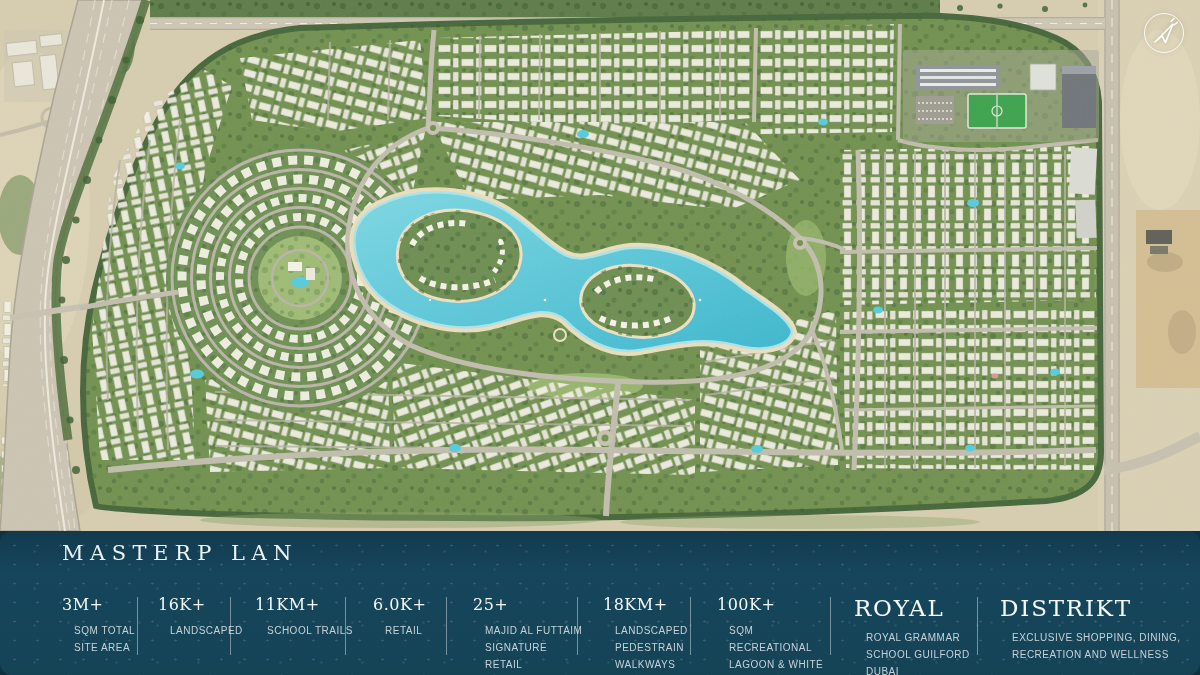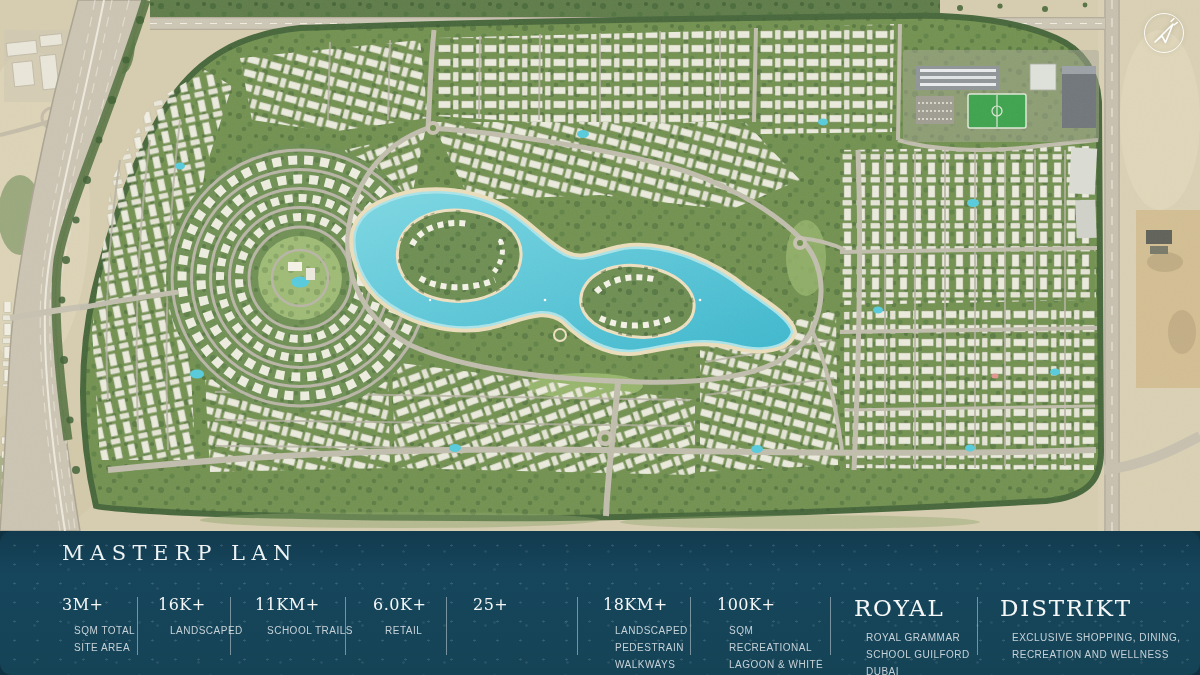--- a/index.html
+++ b/index.html
@@ -340,20 +340,21 @@
       <span class="divider" style="left:345px"></span>
 
       <div class="stat" style="left:373px;width:80px">
         <div class="val">6.0K+</div>
         <div class="lbl">RETAIL</div>
       </div>
       <span class="divider" style="left:446px"></span>
 
       <div class="stat" style="left:473px;width:112px">
         <div class="val">25+</div>
+        <div class="lbl">MAJID AL FUTTAIM SIGNATURE RETAIL</div>
       </div>
       <span class="divider" style="left:577px"></span>
 
       <div class="stat" style="left:603px;width:90px">
         <div class="val">18KM+</div>
         <div class="lbl">LANDSCAPED PEDESTRAIN WALKWAYS</div>
       </div>
       <span class="divider" style="left:690px"></span>
 
       <div class="stat" style="left:717px;width:118px">

